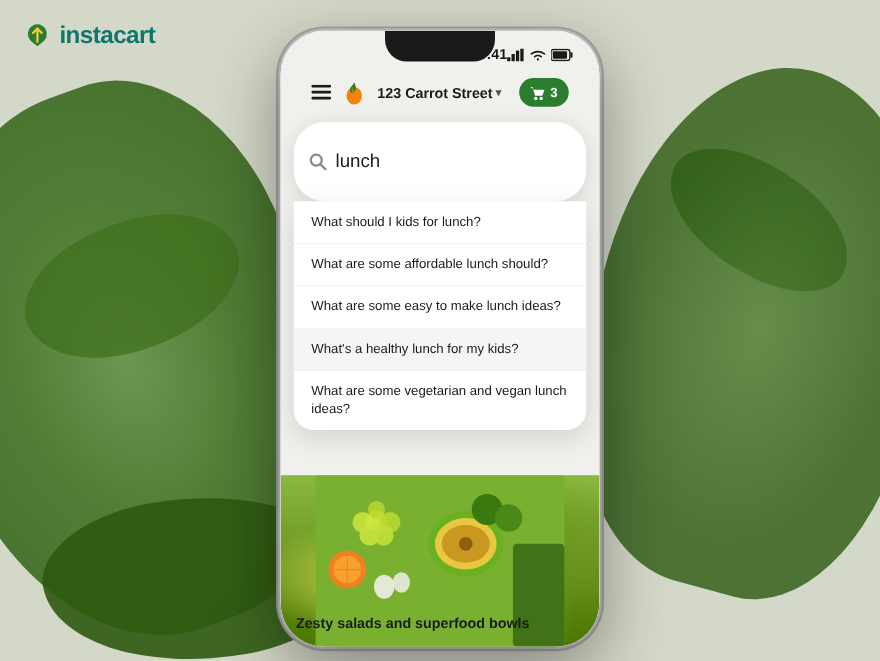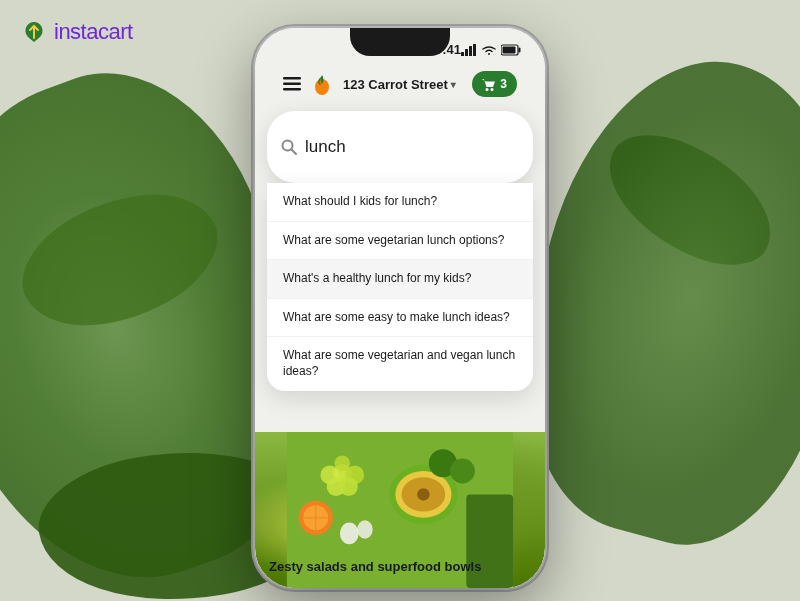--- a/index.html
+++ b/index.html
@@ -94,22 +94,22 @@
       z-index: 10;
     }
 
     .logo-icon {
       width: 28px;
       height: 28px;
     }
 
     .logo-text {
       font-size: 22px;
-      font-weight: 400;
-      color: #6d28d9;
+      font-weight: 700;
+      color: #0f766e;
       letter-spacing: -0.5px;
     }
 
     
     .phone-frame {
       position: absolute;
       left: 50%;
       top: 28px;
       transform: translateX(-50%);
       width: 290px;
@@ -355,27 +355,27 @@
         <line x1="10.5" y1="10.5" x2="15" y2="15" stroke="#888" stroke-width="2" stroke-linecap="round"></line>
       </svg>
       <span class="search-text">lunch</span>
     </div>
 
     <div class="suggestions-dropdown">
       <div class="suggestion-item" style="cursor:pointer">
         <span>What should I kids for lunch?</span>
       </div>
       <div class="suggestion-item" style="cursor:pointer">
-        <span>What are some vegetarian lunch options?</span>
+        <span>What are some affordable lunch should?</span>
+      </div>
+      <div class="suggestion-item" style="cursor:pointer">
+        <span>What are some easy to make lunch ideas?</span>
       </div>
       <div class="suggestion-item highlighted" style="cursor:pointer">
         <span>What's a healthy lunch for my kids?</span>
-      </div>
-      <div class="suggestion-item" style="cursor:pointer">
-        <span>What are some easy to make lunch ideas?</span>
       </div>
       <div class="suggestion-item" style="cursor:pointer">
         <span>What are some vegetarian and vegan lunch ideas?</span>
       </div>
     </div>
 
     <div class="content-area">
       <div class="fruits-overlay"></div>
 
       <svg style="position:absolute;inset:0;width:100%;height:100%" viewBox="0 0 290 200">

